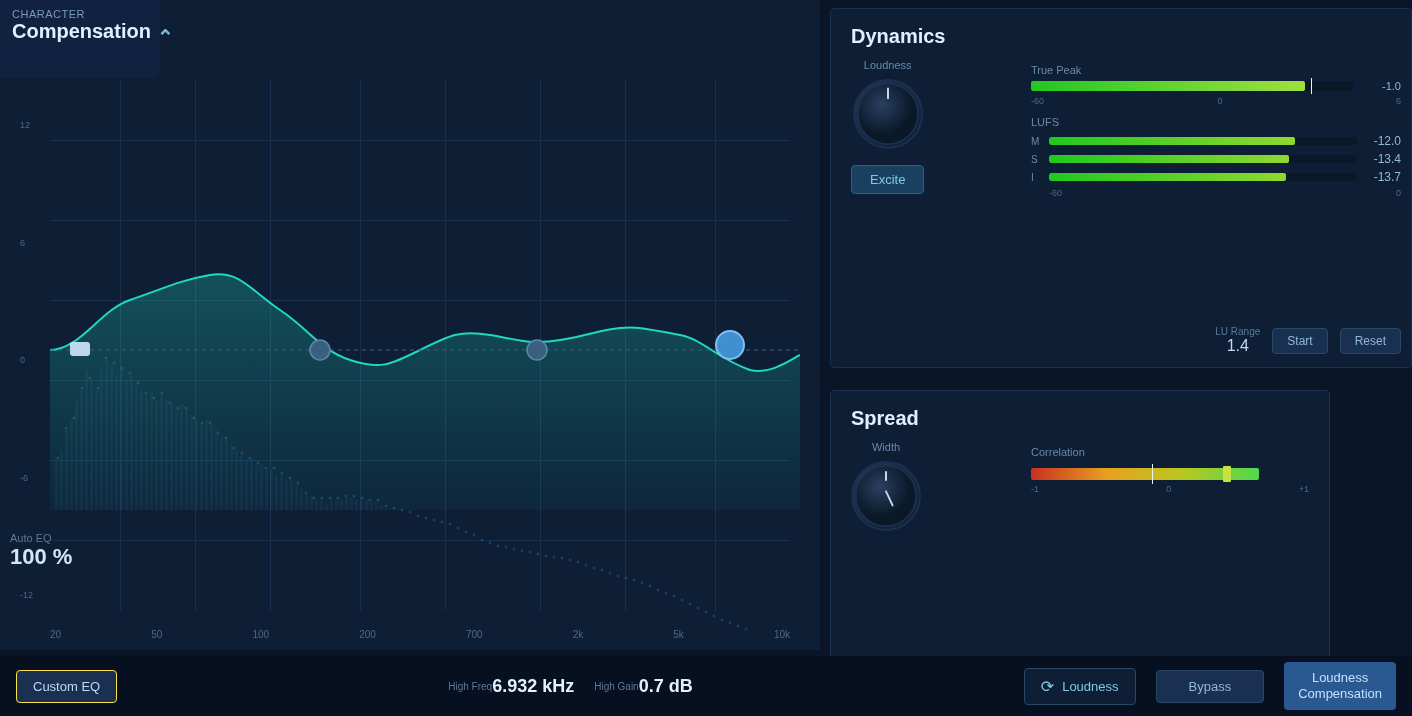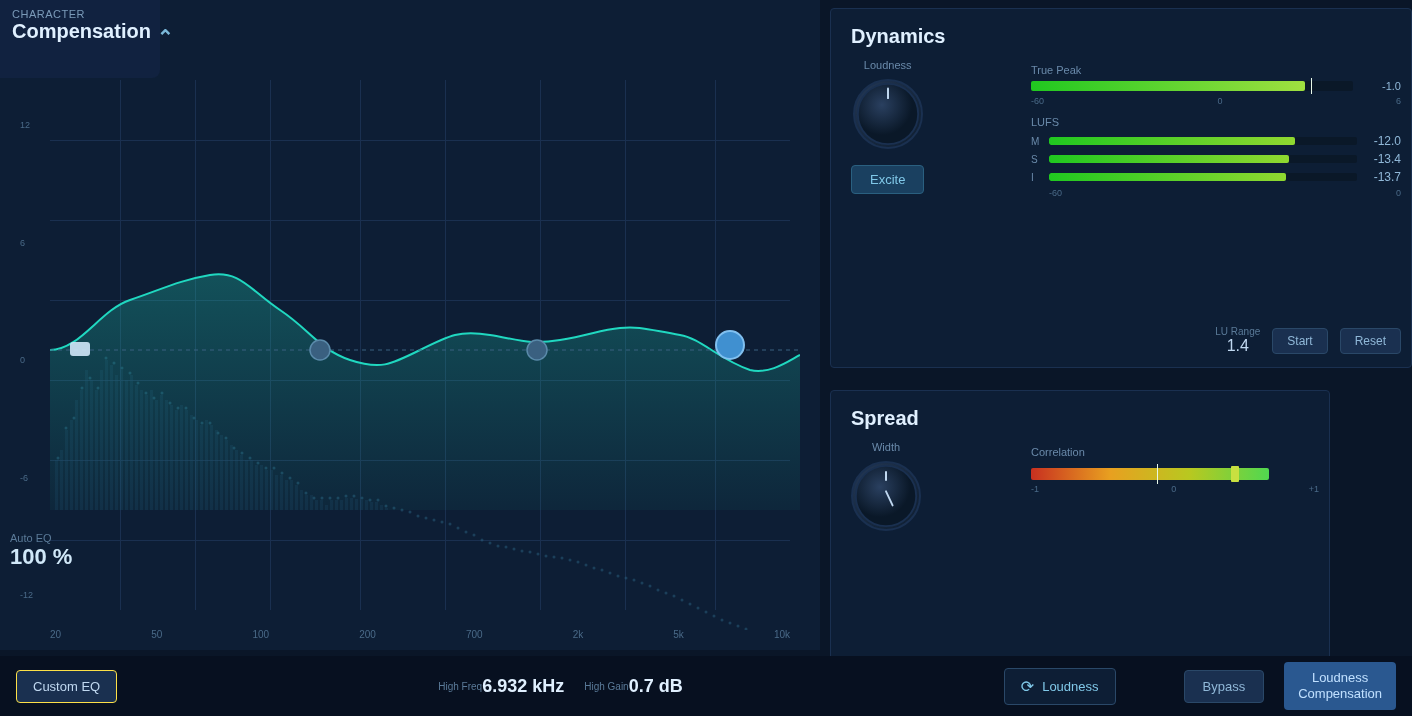--- a/index.html
+++ b/index.html
@@ -284,21 +284,21 @@
       font-weight: bold;
       color: #e0f0ff;
       padding: 16px 20px 8px;
     }
 
     
     .correlation-section {
       position: absolute;
       top: 55px;
       left: 200px;
-      right: 10px;
+      right: 20px;
     }
     .corr-title {
       font-size: 11px;
       color: #6a8aaa;
       margin-bottom: 10px;
     }
     .corr-bar-container {
       width: 100%;
       height: 12px;
       background: linear-gradient(to right, #c83020, #e8a020, #b8c820, #50d850);
@@ -375,24 +375,23 @@
       cursor: pointer;
       display: flex;
       align-items: center;
       gap: 8px;
     }
     .bypass-btn {
       background: #1a3050;
       color: #90b8d8;
       border: 1px solid #2a4868;
       border-radius: 4px;
-      padding: 8px 18px;
+      padding: 8px 32px;
       font-size: 13px;
       cursor: pointer;
-      margin-left: 48px;
     }
     .loudness-comp-btn {
       background: #2a5890;
       color: #c0e0ff;
       border: none;
       border-radius: 4px;
       padding: 8px 14px;
       font-size: 13px;
       cursor: pointer;
       text-align: center;

